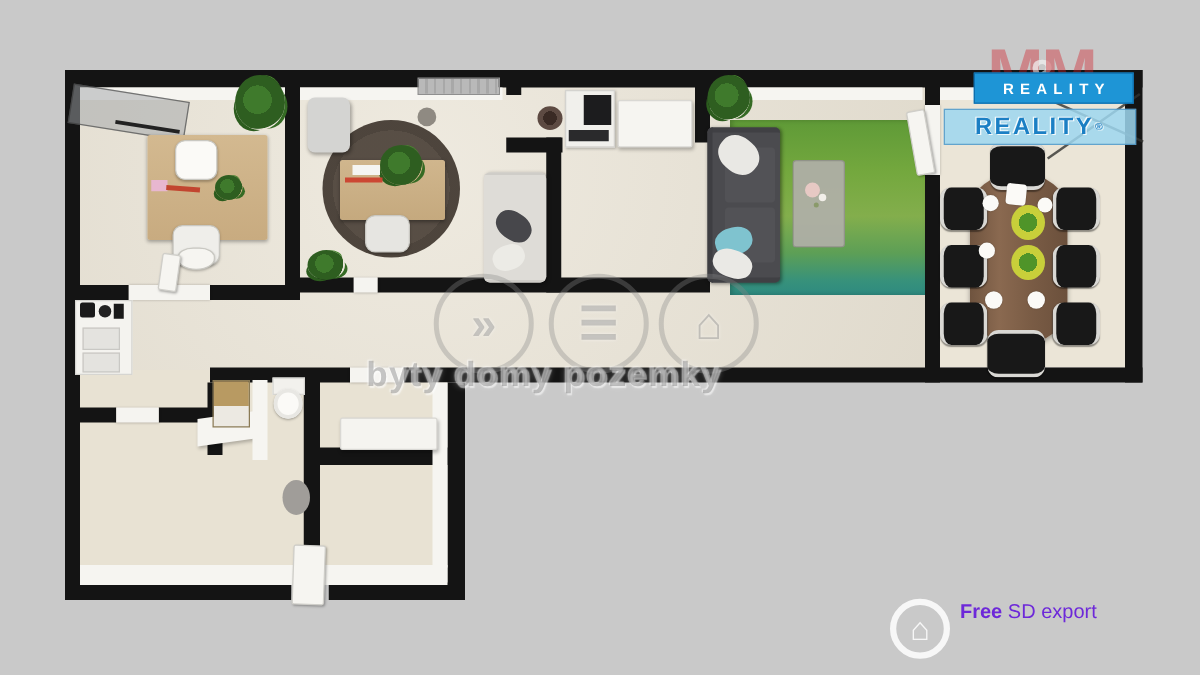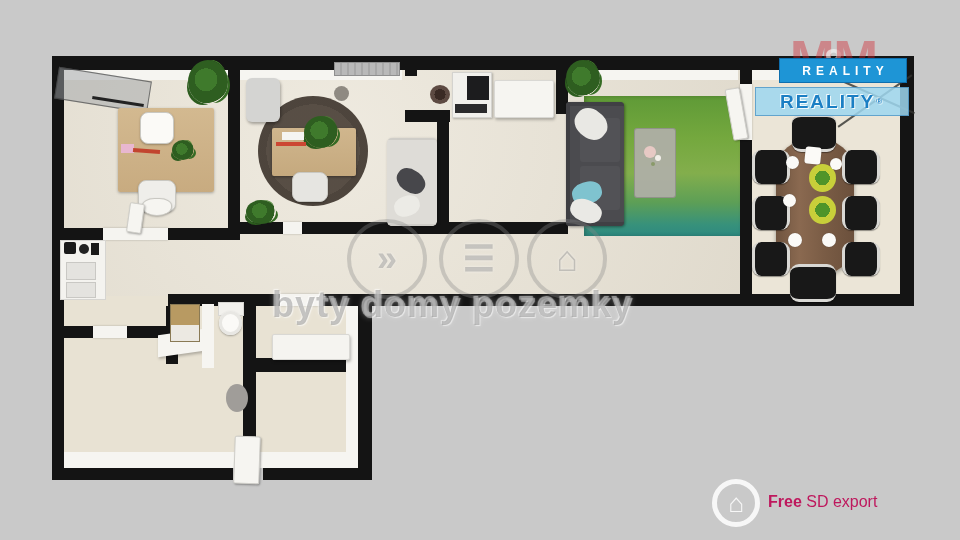--- a/index.html
+++ b/index.html
@@ -13,33 +13,33 @@
   .wface{position:absolute;background:#f6f5f1;z-index:4;}
   
   .furn{position:absolute;z-index:5;}
   .door{position:absolute;background:#f6f5f1;border:1px solid #cfcec9;border-radius:2px;z-index:6;box-shadow:1px 1px 2px rgba(0,0,0,.3);}
   .plant{position:absolute;z-index:5;border-radius:50%;background:radial-gradient(circle at 45% 45%, #3f7a2c 0 35%, #2e5e20 35% 70%, rgba(34,80,24,.0) 72%);box-shadow:6px 3px 0 -4px #356b24,-5px 5px 0 -4px #2c5c1e,3px -5px 0 -5px #47862f;}
   .chair-dark{position:absolute;background:#181818;border-left:3px solid #d9d8d4;border-right:3px solid #d9d8d4;border-radius:9px;z-index:5;box-shadow:0 1px 1px rgba(0,0,0,.4);}
   .chair-light{position:absolute;background:#efeeea;border:1px solid #c9c8c2;border-radius:8px;z-index:5;box-shadow:0 1px 2px rgba(0,0,0,.25);}
   .plate{position:absolute;background:#fbfaf7;border-radius:50%;z-index:6;box-shadow:0 0 1px rgba(0,0,0,.35);}
   
   .wm-circle{position:absolute;width:72px;height:72px;border:4px solid rgba(135,135,135,.34);border-radius:50%;z-index:7;display:flex;align-items:center;justify-content:center;color:rgba(130,130,130,.4);font-size:36px;font-weight:bold;text-shadow:0 0 3px rgba(255,255,255,.5);}
-  .wm-text{position:absolute;z-index:7;font-weight:bold;font-size:36px;letter-spacing:1px;color:rgba(120,120,120,.42);text-shadow:-1px -1px 1px rgba(255,255,255,.55),1px 1px 1px rgba(255,255,255,.55),0 0 6px rgba(255,255,255,.35);white-space:nowrap;}
+  .wm-text{position:absolute;z-index:7;font-weight:bold;font-size:28px;letter-spacing:1px;color:rgba(120,120,120,.42);text-shadow:-1px -1px 1px rgba(255,255,255,.55),1px 1px 1px rgba(255,255,255,.55),0 0 6px rgba(255,255,255,.35);white-space:nowrap;margin-left:21px;}
   
   .mm-top{position:absolute;left:781px;top:10px;z-index:9;width:128px;text-align:center;}
   .mm-mm{font-weight:800;font-size:42px;line-height:40px;letter-spacing:-5px;color:#d2202a;text-shadow:1px 1px 1px rgba(90,0,0,.35);}
   .mm-amp{color:#ffffff;font-size:34px;position:relative;z-index:2;margin:0 -8px;text-shadow:0 0 3px rgba(120,0,0,.55);}
   .mm-bar{position:absolute;left:779px;top:58px;width:126px;height:23px;background:#1e95d6;border:1px solid #0f6fae;z-index:9;display:flex;align-items:center;justify-content:center;color:#fff;font-weight:bold;font-size:12px;letter-spacing:5px;text-indent:5px;}
   .mm-wm{position:absolute;left:753px;top:34px;z-index:8;opacity:.72;width:156px;text-align:center;}
   .mm-wm-mm{font-weight:800;font-size:54px;line-height:50px;letter-spacing:-6px;color:rgba(210,32,42,.55);}
   .mm-wm-amp{color:rgba(255,255,255,.75);font-size:42px;margin:0 -10px;}
   .mm-wm-bar{position:absolute;left:755px;top:87px;width:152px;height:27px;background:rgba(158,215,240,.85);border:1px solid rgba(40,120,180,.55);z-index:8;display:flex;align-items:center;justify-content:center;font-weight:800;font-size:19px;letter-spacing:2px;color:#1b7fc4;text-shadow:1px 1px 0 rgba(255,255,255,.85),-1px -1px 0 rgba(255,255,255,.85);}
   .mm-reg{font-size:8px;vertical-align:super;margin-left:1px;}
   .fp-circle{position:absolute;left:712px;top:479px;width:38px;height:38px;border:5px solid #f7f7f7;border-radius:50%;display:flex;align-items:center;justify-content:center;font-size:26px;font-weight:bold;color:#f7f7f7;z-index:9;}
-  .fp-line1{position:absolute;left:768px;top:493px;font-size:16px;z-index:9;color:#be185d;}
+  .fp-line1{position:absolute;left:768px;top:481px;font-size:16px;z-index:9;color:#6d28d9;}
   .fp-line2{position:absolute;left:766px;top:496px;font-size:29px;font-weight:600;letter-spacing:0px;z-index:9;color:#f7f7f7;}
   .lampline{position:absolute;height:2px;background:rgba(50,50,48,.8);z-index:6;}
 </style>
 </head>
 <body>
 
 <div id="stage">
 
   <div class="floor" style="left:64px;top:66px;width:676px;height:230px;"></div>
   <div class="floor" style="left:752px;top:72px;width:148px;height:222px;background:#ebe5d7;"></div>

